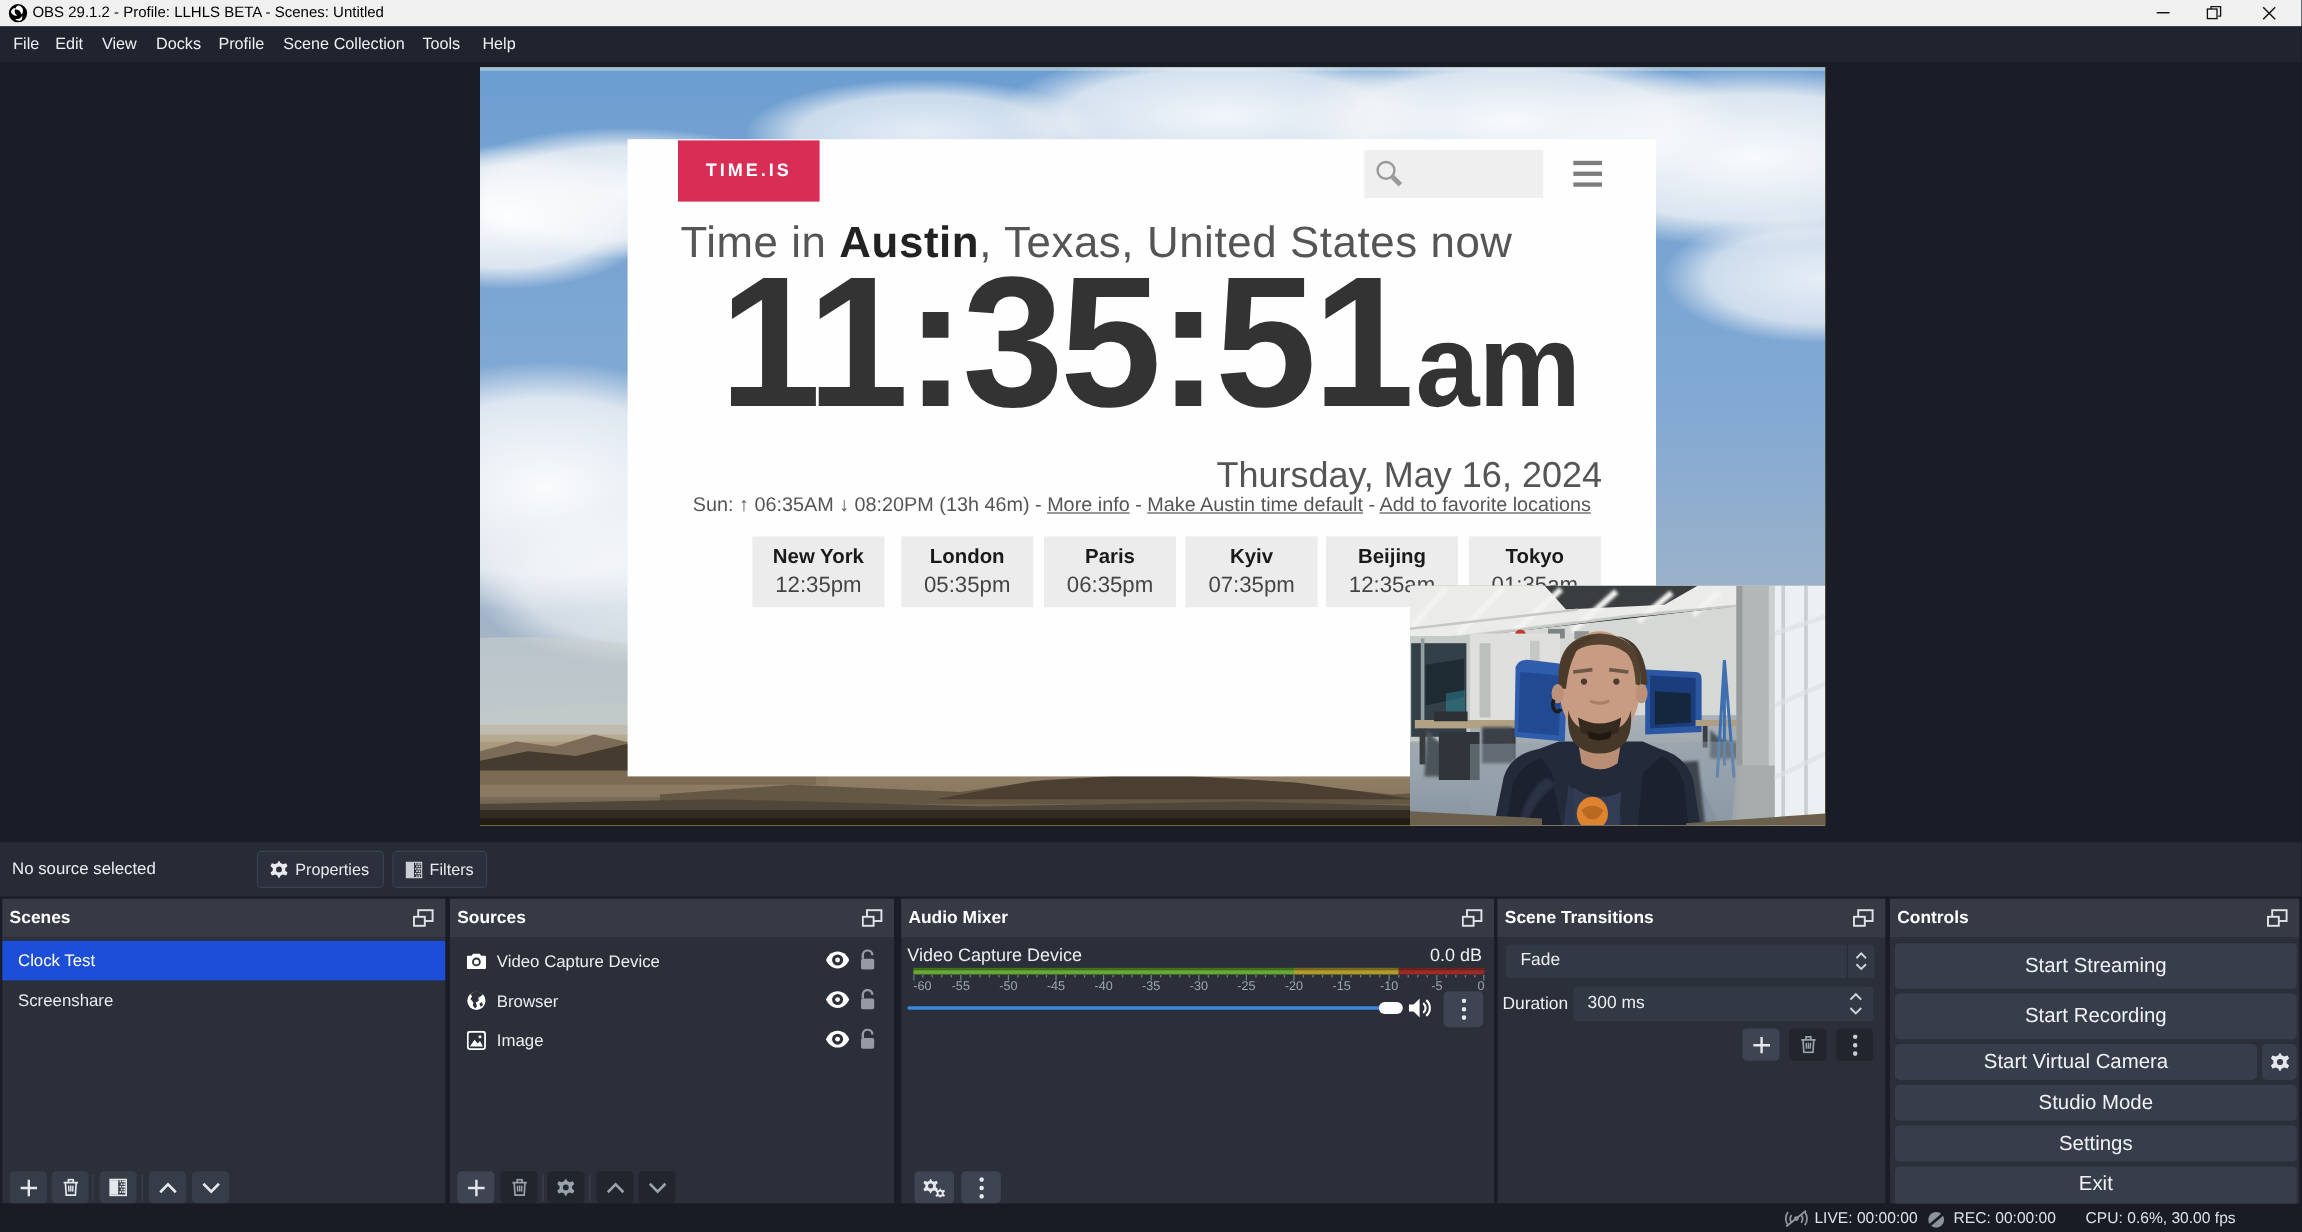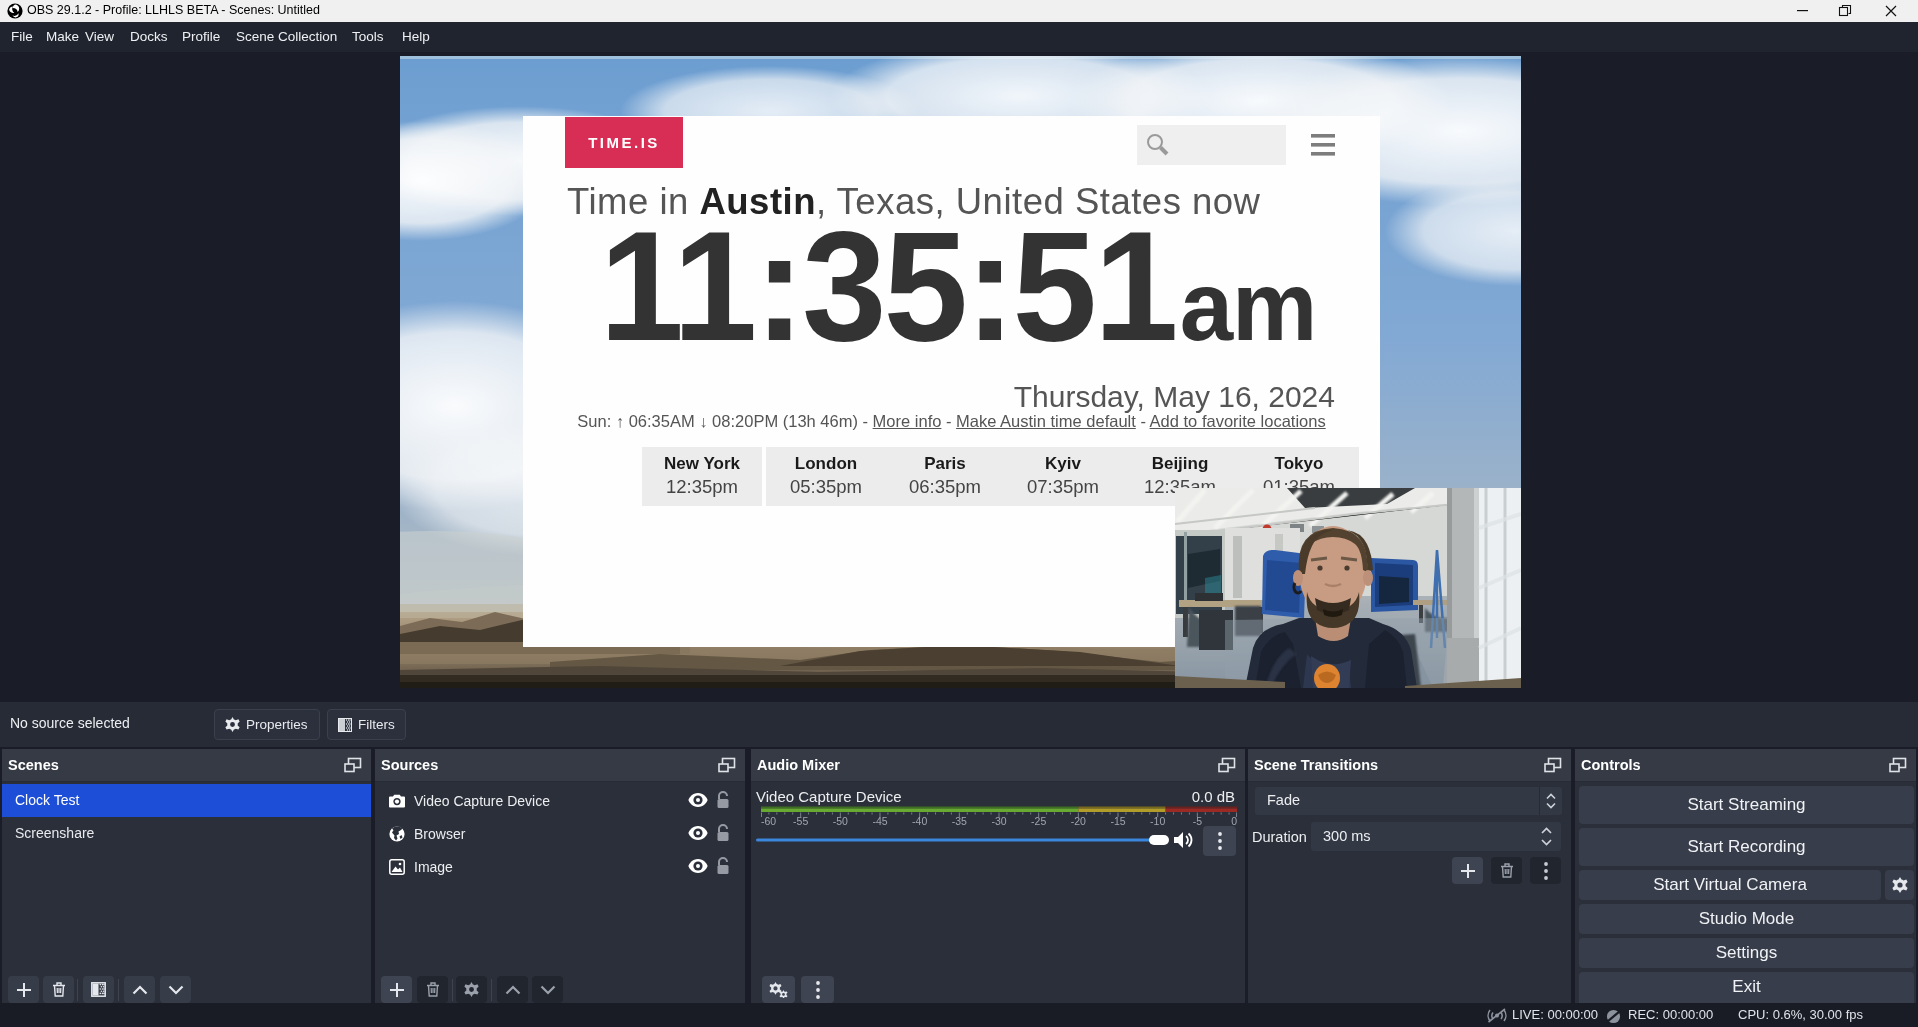--- a/index.html
+++ b/index.html
@@ -22,21 +22,21 @@
   
   #card { left:123px; top:60px; width:857px; height:531px; background:#fefefe; }
   #logo { left:165px; top:61px; width:118px; height:51px; background:#d82e56; color:#fff; font-weight:bold; font-size:15px; letter-spacing:2.5px; text-align:center; line-height:51px; }
   #searchbox { left:737px; top:69px; width:149px; height:40px; background:#efefef; }
   #heading { left:167px; top:125px; font-size:36.5px; color:#555; letter-spacing:.5px; }
   #bigtime { left:160px; top:152px; width:796px; font-size:152px; font-weight:bold; color:#333; letter-spacing:-3px; text-align:center; line-height:1; transform:scaleY(1.02); transform-origin:50% 0; }
   #ampm { font-size:96px; font-weight:bold; letter-spacing:-1px; margin-left:4px; }
   #datetxt { left:535px; top:324px; width:400px; font-size:30px; color:#555; text-align:right; }
   #sunline { left:123px; top:356px; width:857px; text-align:center; font-size:16.5px; color:#555; }
   .lnk { text-decoration:underline;margin-top:29px; }
-  .citybox { position:absolute; top:391px; width:120px; height:59px; background:#ececec; text-align:center;margin-left:15px; }
+  .citybox { position:absolute; top:391px; width:110px; height:59px; background:#ececec; text-align:center; }
   .cname { font-size:17px; font-weight:bold; color:#1a1a1a; margin-top:7px; }
   .ctime { font-size:18.5px; color:#444; margin-top:2px; }
   #webcam { left:775px; top:432px; width:346px; height:200px; background:#b8bcbe; overflow:hidden; }
 
   
   #srcbar { left:0; top:702px; width:1918px; height:45px; background:#272b35; }
   .tbtn { position:absolute; top:7px; height:31px; background:#2b303c; border:1px solid #3a404d; border-radius:4px; color:#e8eaee; font-size:13.5px; display:flex; align-items:center; }
 
   
   .panel { position:absolute; top:749px; height:254px; background:#2b2f3a; }
@@ -70,21 +70,21 @@
     </svg>
   <svg class="abs" style="left:1838px;top:4px" width="14" height="14" viewBox="0 0 14 14">
       <rect x="1.5" y="3.5" width="8" height="8" fill="none" stroke="#111" stroke-width="1.1"></rect>
       <path d="M4.5 3.5 v-2 h8 v8 h-2" fill="none" stroke="#111" stroke-width="1.1"></path>
     </svg>
   <svg class="abs" style="left:1884px;top:4px" width="14" height="14" viewBox="0 0 14 14">
       <path d="M2 2 L12 12 M12 2 L2 12" stroke="#111" stroke-width="1.2"></path>
     </svg>
   <div class="abs" id="menubar"></div>
   <div class="menuitem" style="left:11px">File</div>
-  <div class="menuitem" style="left:46px">Make</div>
+  <div class="menuitem" style="left:46px">Edit</div>
   <div class="menuitem" style="left:85px">View</div>
   <div class="menuitem" style="left:130px">Docks</div>
   <div class="menuitem" style="left:182px">Profile</div>
   <div class="menuitem" style="left:236px">Scene Collection</div>
   <div class="menuitem" style="left:352px">Tools</div>
   <div class="menuitem" style="left:402px">Help</div>
   <div class="abs" id="preview">
     <div class="abs" id="video">
       <svg class="abs" style="left:0;top:0" width="1121" height="632" viewBox="0 0 1121 632">
         <defs>

